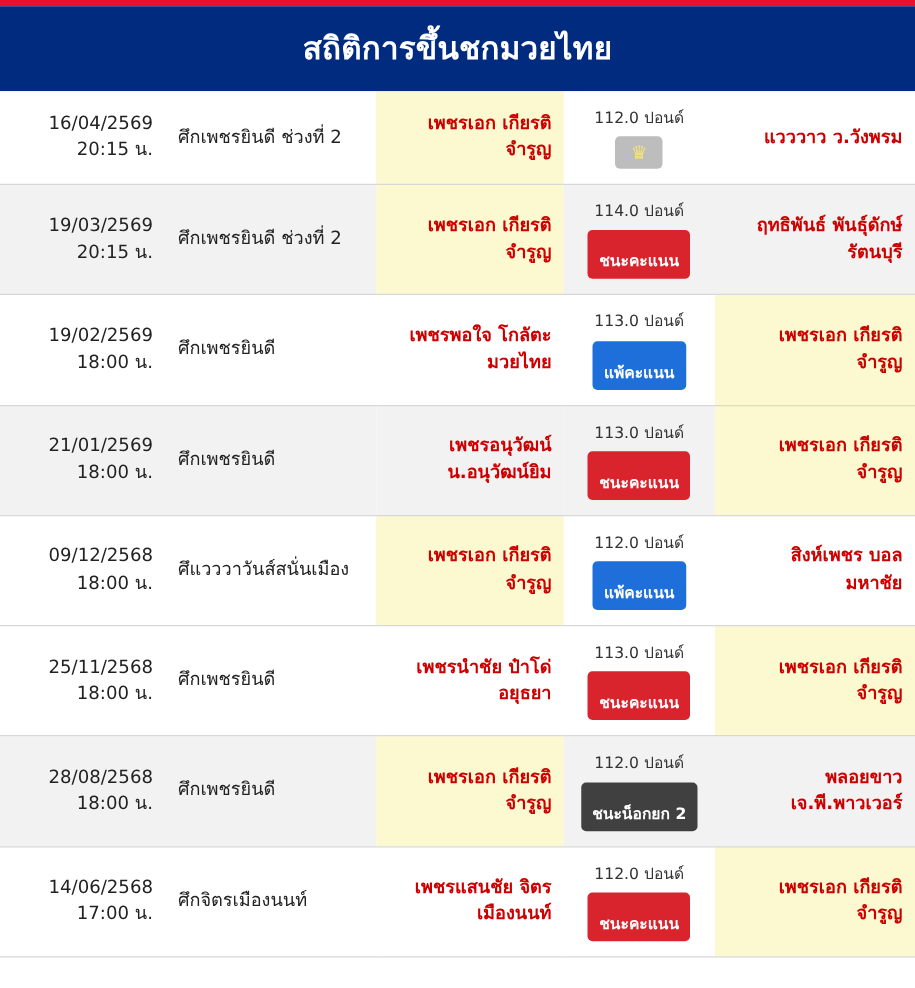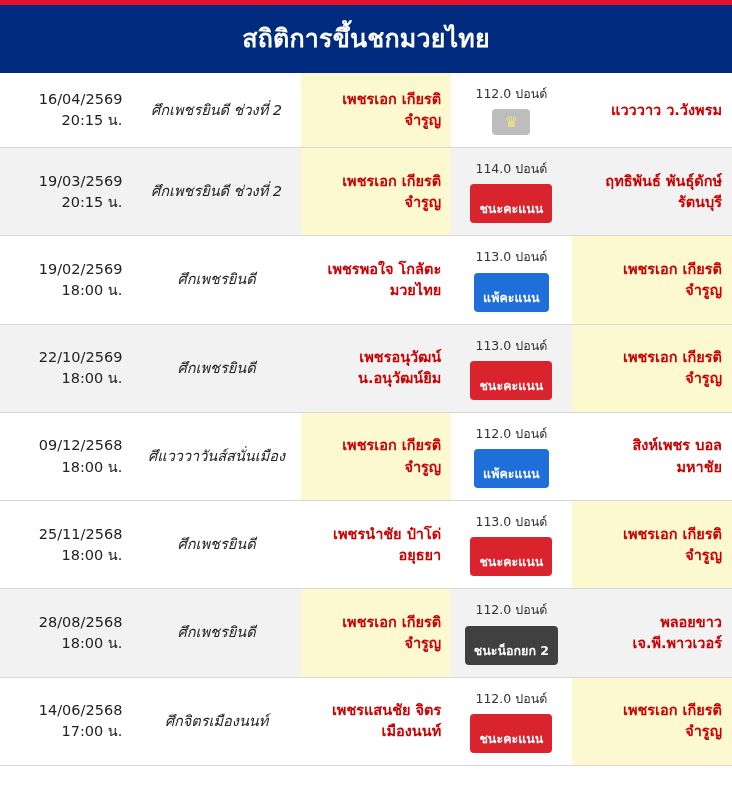--- a/index.html
+++ b/index.html
@@ -48,25 +48,24 @@
   .row-norm td { background: #ffffff; }
 
   td.col-date {
     width: 132px;
     text-align: right;
     color: #222;
     font-size: 14px;
   }
   td.col-event {
     width: 168px;
-    text-align: center;
+    text-align: left;
     color: #222;
     font-size: 14.5px;
     padding-right: 12px;
-    font-style: italic;
   }
   td.col-fighter {
     width: 150px;
     text-align: right;
     color: #cc0000;
     font-weight: bold;
     font-size: 15px;
     padding-right: 12px;
   }
   td.col-mid {
@@ -166,21 +165,21 @@
             <span class="name-line">มวยไทย</span>
           </td>
           <td class="col-mid"><span class="weight">113.0 ปอนด์</span><span class="badge badge-lose">แพ้คะแนน</span></td>
           <td class="col-opp hl">
             <span class="name-line">เพชรเอก เกียรติ</span>
             <span class="name-line">จำรูญ</span>
           </td>
         </tr>
         <tr class="row-alt">
           <td class="col-date">
-            <span class="date-line2">22/10/2569</span>
+            <span class="date-line2">21/01/2569</span>
             <span class="date-line2">18:00 น.</span>
           </td>
           <td class="col-event">ศึกเพชรยินดี</td>
           <td class="col-fighter">
             <span class="name-line">เพชรอนุวัฒน์</span>
             <span class="name-line">น.อนุวัฒน์ยิม</span>
           </td>
           <td class="col-mid"><span class="weight">113.0 ปอนด์</span><span class="badge badge-win">ชนะคะแนน</span></td>
           <td class="col-opp hl">
             <span class="name-line">เพชรเอก เกียรติ</span>

